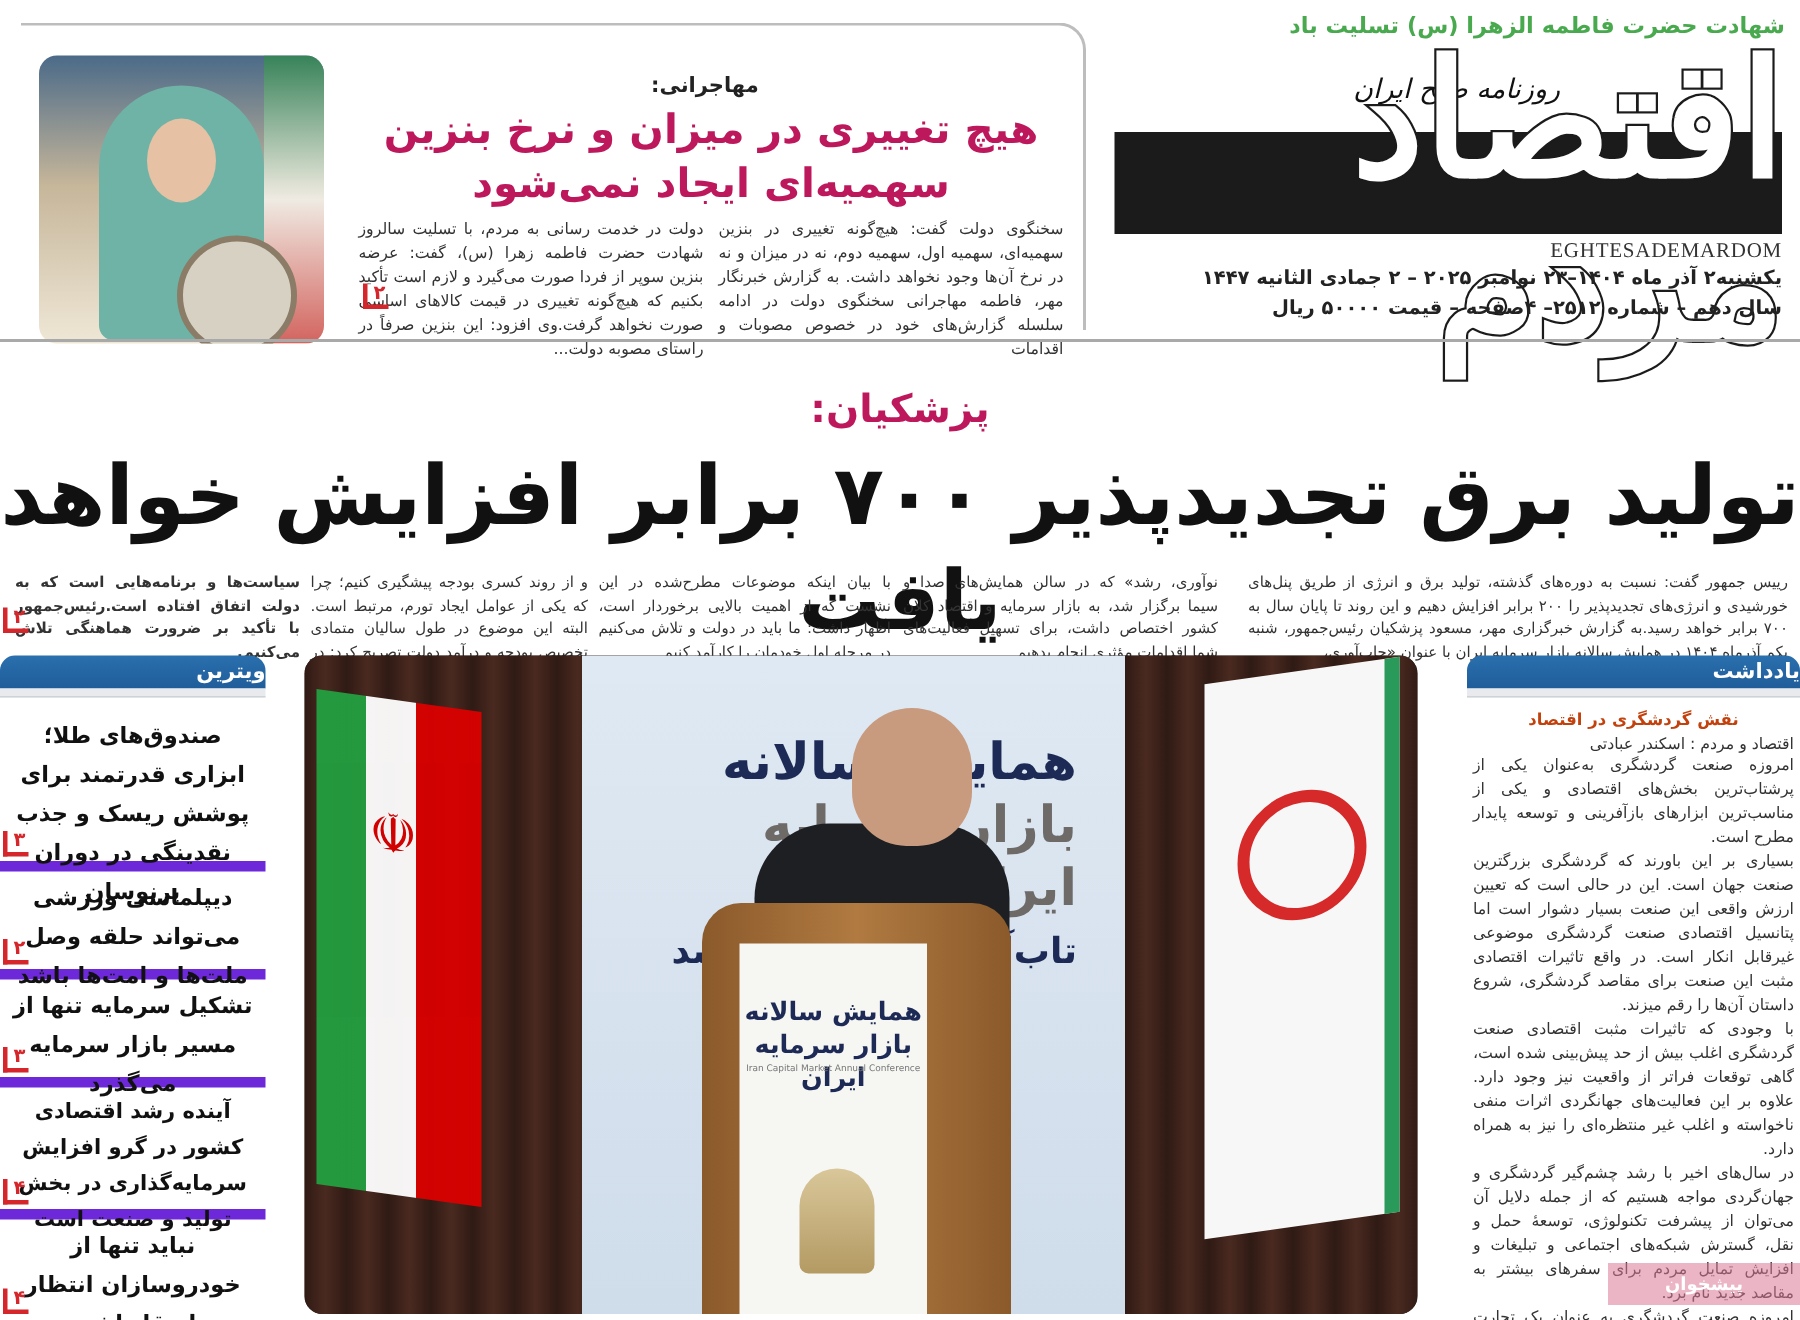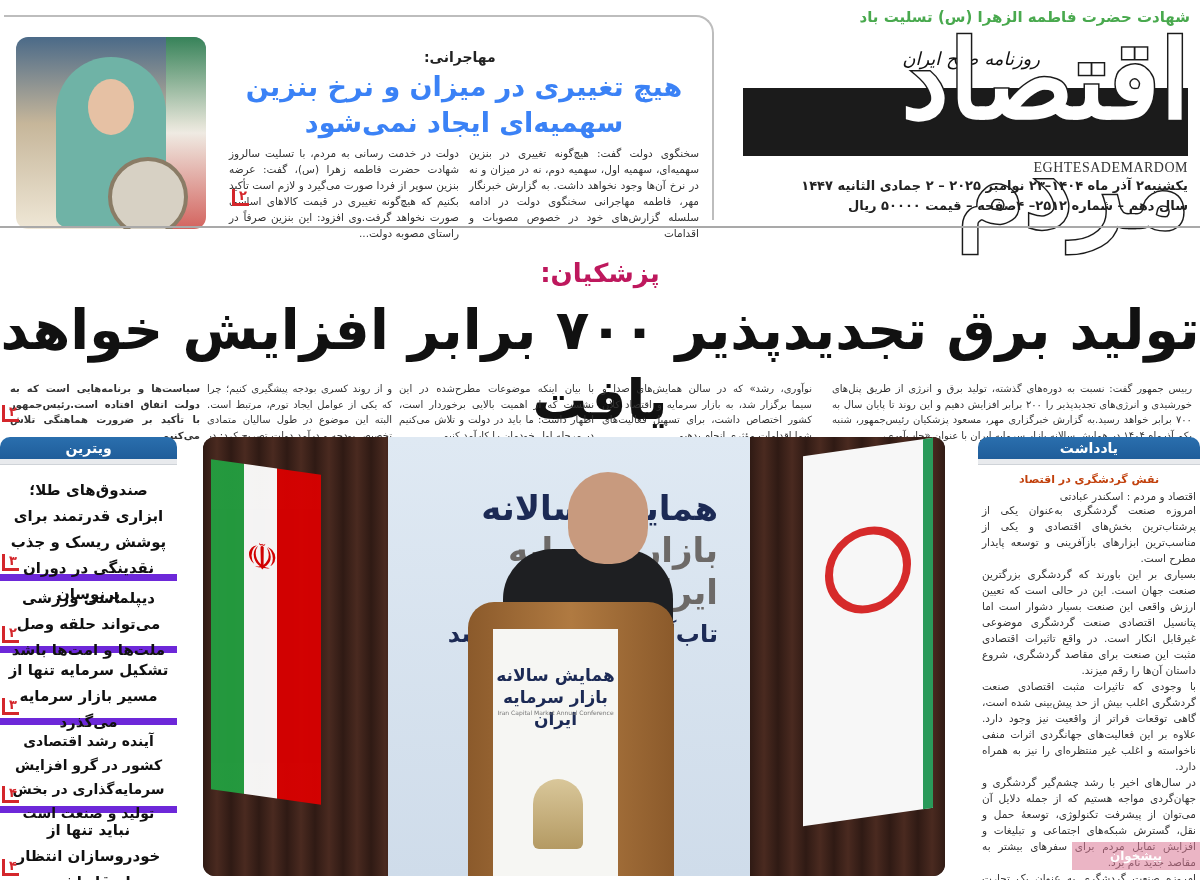--- a/index.html
+++ b/index.html
@@ -11,29 +11,29 @@
     .condolence { position: absolute; top: 8px; right: 10px; color: #49a94e; font-weight: bold; font-size: 15px; font-family: "DejaVu Sans", sans-serif; }
     .tagline { position: absolute; top: 48px; right: 160px; font-family: "DejaVu Serif", serif; font-style: italic; font-size: 18px; color: #111; }
     .logo-band { position: absolute; top: 88px; right: 12px; width: 445px; height: 68px; background: #1b1b1b; }
     .logo-text { position: absolute; top: 26px; right: 10px; font-family: "DejaVu Serif", serif; font-weight: bold; font-size: 108px; line-height: 1; color: #ffffff; letter-spacing: -4px;
       -webkit-text-stroke: 3px #1b1b1b; paint-order: stroke fill; }
     .logo-latin { position: absolute; top: 160px; right: 12px; font-family: "Liberation Serif", serif; font-size: 14px; color: #333; direction: ltr; letter-spacing: 0.5px; }
     .dateline { position: absolute; top: 178px; right: 12px; font-size: 13px; font-weight: bold; color: #222; }
     .issueline { position: absolute; top: 198px; right: 12px; font-size: 13px; font-weight: bold; color: #222; text-align: right; }
 
     
-    .teaser { position: absolute; top: 15px; left: 4px; width: 710px; height: 205px; border: 2px solid #bdbdbd; border-radius: 0 18px 0 0; border-left: none; border-bottom: none; }
+    .teaser { position: absolute; top: 15px; left: 14px; width: 710px; height: 205px; border: 2px solid #bdbdbd; border-radius: 0 18px 0 0; border-left: none; border-bottom: none; }
     .teaser-bottom { position: absolute; top: 226px; left: 0; width: 1200px; height: 2px; background: #a9a9a9; }
     .teaser-photo { position: absolute; top: 20px; left: 12px; width: 190px; height: 192px; border-radius: 12px; overflow: hidden; background: linear-gradient(180deg, #4b6a88 0%, #c6b69a 45%, #efe7d6 100%); }
     .teaser-photo .figure { position: absolute; left: 40px; top: 20px; width: 110px; height: 170px; border-radius: 55px 55px 10px 10px; background: #6fb3a6; }
     .teaser-photo .face { position: absolute; left: 72px; top: 42px; width: 46px; height: 56px; border-radius: 50%; background: #e6c1a4; }
     .teaser-photo .lectern { position: absolute; left: 92px; top: 120px; width: 80px; height: 80px; border-radius: 50%; background: #d7d1c4; border: 4px solid #8a7c66; }
     .teaser-photo .flag { position: absolute; left: 150px; top: 0; width: 40px; height: 192px; background: linear-gradient(180deg,#2e8d45 0%, #ffffff 50%, #c72b2b 100%); opacity: 0.7; }
     .teaser-kicker { position: absolute; top: 32px; left: 420px; font-size: 14px; font-weight: bold; color: #222; }
-    .teaser-title { position: absolute; top: 52px; left: 225px; width: 470px; text-align: center; font-size: 27px; line-height: 36px; font-weight: bold; color: #3b82f6; }
+    .teaser-title { position: absolute; top: 52px; left: 225px; width: 470px; text-align: center; font-size: 27px; line-height: 36px; font-weight: bold; color: #be185d; }
     .teaser-col { position: absolute; top: 128px; width: 230px; font-size: 10.5px; line-height: 16px; text-align: justify; color: #333; }
     .teaser-col.c1 { left: 465px; }
     .teaser-col.c2 { left: 225px; }
     .page-ref { display: inline-block; color: #d4262b; font-weight: bold; font-size: 13px; border-bottom: 3px solid #d4262b; border-left: 3px solid #d4262b; padding: 0 2px 0 4px; line-height: 14px; direction: ltr; }
     .teaser .page-ref { position: absolute; top: 172px; left: 228px; }
 
     
     .lead-kicker { position: absolute; top: 258px; left: 0; width: 1200px; text-align: center; font-size: 26px; font-weight: bold; color: #be185d; }
     .lead-title { position: absolute; top: 295px; left: 0; width: 1200px; text-align: center; font-size: 55px; font-weight: bold; color: #111; letter-spacing: -1px; line-height: 70px; }
 
@@ -42,21 +42,21 @@
     .lead-col { position: absolute; top: 0; width: 200px; font-size: 10px; line-height: 15.5px; text-align: justify; color: #333; }
     .lead-col.c1 { right: 8px; width: 360px; }
     .lead-col.c2 { right: 388px; width: 210px; }
     .lead-col.c3 { right: 606px; width: 195px; margin-left: 48px; }
     .lead-col.c4 { right: 808px; width: 185px; }
     .lead-col.c5 { right: 1000px; width: 190px; font-weight: bold; }
     .lead-body .page-ref { position: absolute; left: 2px; top: 24px; }
 
     
     .vitrin { position: absolute; top: 437px; left: 0; width: 177px; height: 443px; }
-    .section-head { height: 22px; background: linear-gradient(180deg,#2a6fae 0%, #1f5d9a 100%); border-radius: 10px 10px 0 0; color: #fff; text-align: center; font-size: 14px; font-weight: bold; line-height: 22px; }
+    .section-head { height: 22px; background: linear-gradient(180deg,#2a6fae 0%, #1f5d9a 100%); border-radius: 10px 10px 0 0; color: #fff; font-size: 14px; font-weight: bold; line-height: 22px; }
     .section-rule { height: 6px; background: #e8eaed; border-bottom: 1px solid #cfd3d8; }
     .vitrin-item { position: relative; border-bottom: 7px solid #6d28d9; text-align: center; font-size: 15px; font-weight: bold; line-height: 26px; color: #111; padding: 4px 4px 10px 4px; }
     .vitrin-item .page-ref { position: absolute; left: 2px; bottom: 3px; }
     .vitrin-item.i1 { height: 116px; padding-top: 12px; }
     .vitrin-item.i2 { height: 72px; }
     .vitrin-item.i3 { height: 72px; }
     .vitrin-item.i4 { height: 88px; font-size: 14px; line-height: 24px; }
     .vitrin-item.i5 { height: 66px; border-bottom: none; }
 
     

